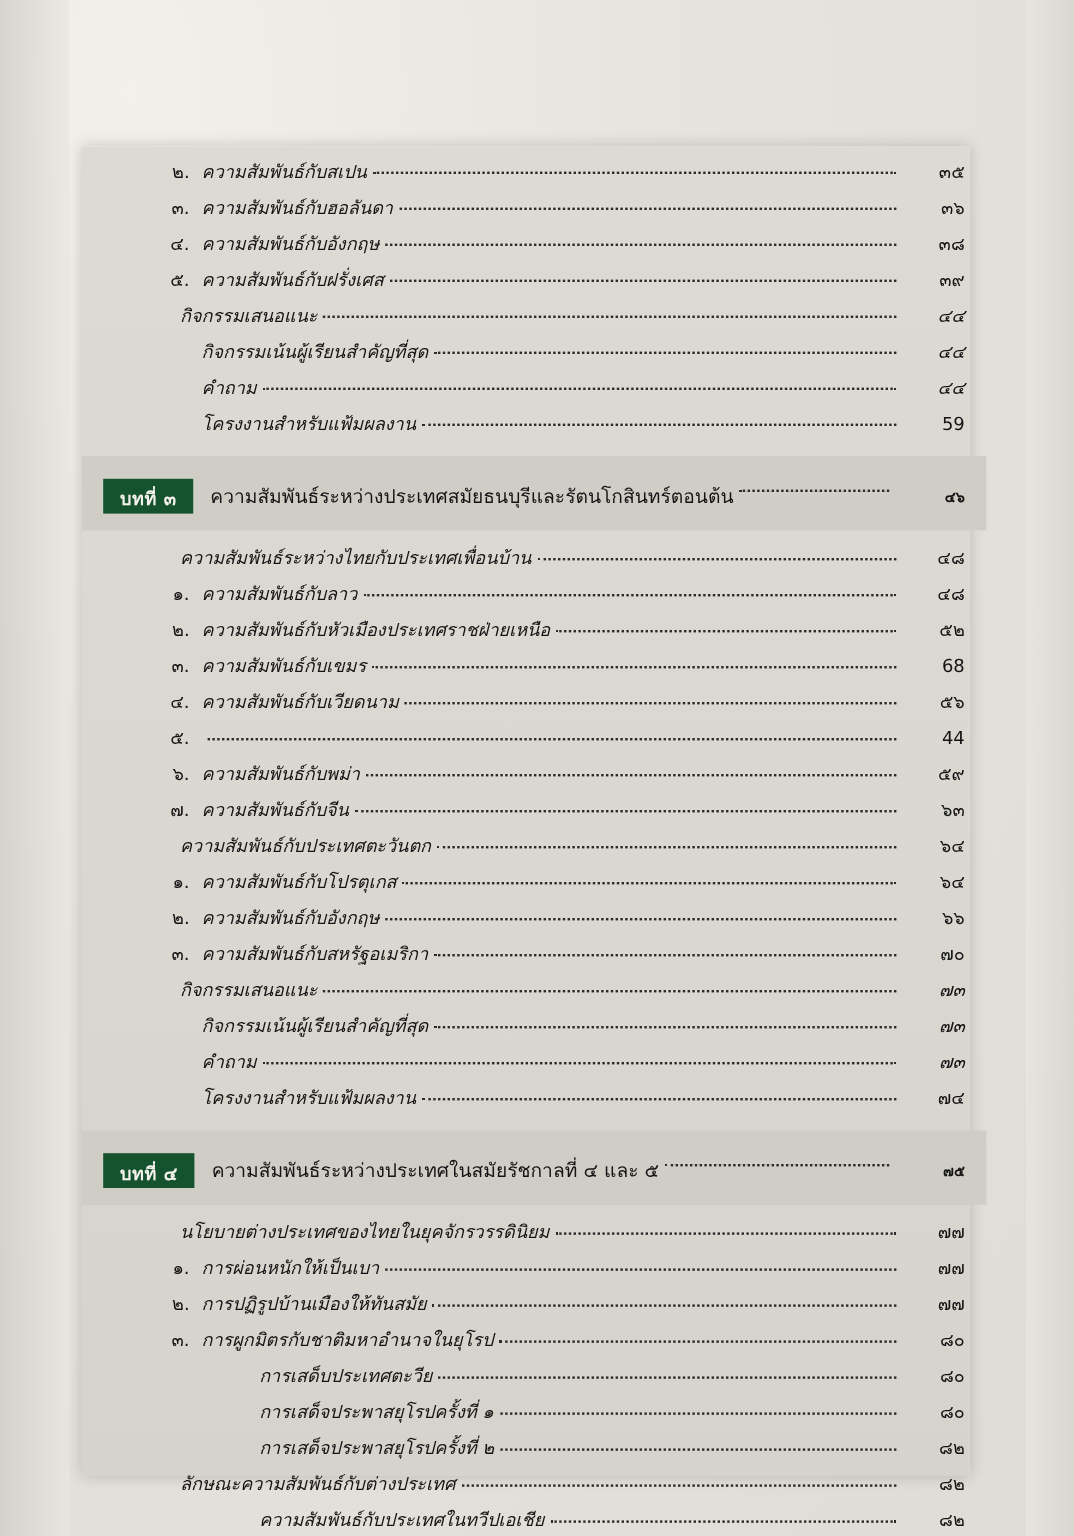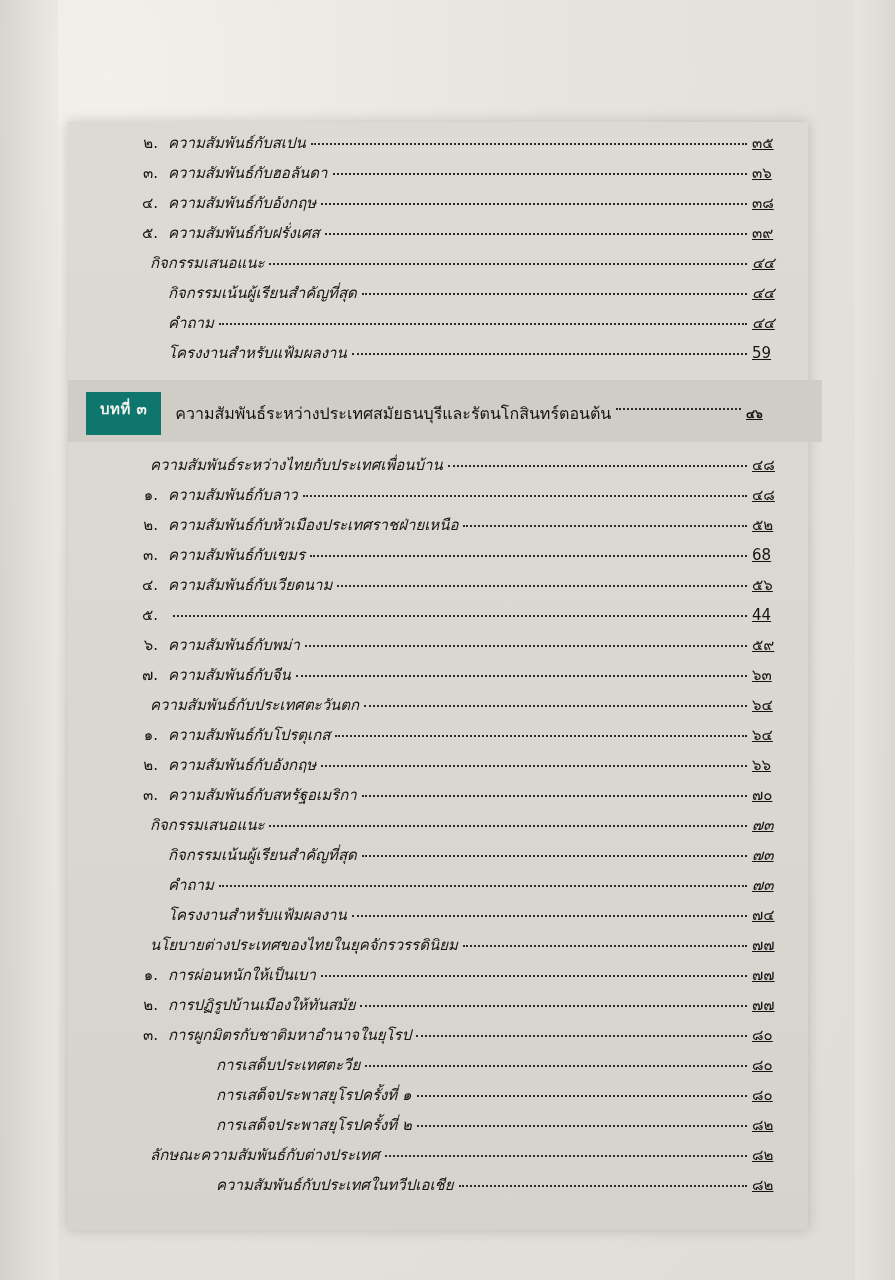--- a/index.html
+++ b/index.html
@@ -41,36 +41,36 @@
   }
   .num{
     display:inline-block;width:28px;text-align:right;margin-right:10px;flex:0 0 auto;
   }
   .label{flex:0 0 auto;font-style:italic;}
   .dots{
     flex:1 1 auto;margin:0 5px;position:relative;top:-3px;
     border-bottom:2px dotted #2a2a2a;
     min-width:20px;
   }
-  .pg{flex:0 0 auto;width:52px;text-align:left;text-decoration:underline;}
+  .pg{flex:0 0 auto;width:52px;text-align:right;}
   .ind1{padding-left:26px;}
   .ind2{padding-left:44px;}
   .ind3{padding-left:92px;}
   .italic{font-style:italic;}
 
   
   .chapter{
     display:flex;align-items:center;
     margin:14px 0 10px 0;
     height:34px;
   }
   .chapter .tag{
-    background:#0f766e;color:#f4f2ec;
+    background:#14532d;color:#f4f2ec;
     font-size:15px;font-weight:bold;
-    padding:5px 14px 14px 14px;
+    padding:5px 14px 0 14px;
     margin-right:14px;
     letter-spacing:.5px;
     flex:0 0 auto;
   }
   .chapter .ctitle{
     font-size:16px;font-weight:normal;flex:0 0 auto;
   }
   .chapter .dots{border-bottom:2px dotted #2a2a2a;top:-4px;}
   .chapter .pg{font-size:12px;font-weight:bold;width:58px;}
   .chapter-band{
@@ -238,20 +238,28 @@
           <span class="pg">๗๓</span>
         </div>
         <div class="row ind2">
           <span class="num"></span>
           <span class="label">โครงงานสำหรับแฟ้มผลงาน</span>
           <span class="dots"></span>
           <span class="pg">๗๔</span>
         </div>
       </div>
 
+    <div class="chapter-band">
+      <div class="chapter">
+        <div class="tag">บทที่ ๔</div>
+        <div class="ctitle">ความสัมพันธ์ระหว่างประเทศในสมัยรัชกาลที่ ๔ และ ๕</div>
+        <div class="dots"></div>
+        <div class="pg">๗๕</div>
+      </div>
+    </div>
 
     <div id="ch4-list">
         <div class="row ind1">
           <span class="num"></span>
           <span class="label">นโยบายต่างประเทศของไทยในยุคจักรวรรดินิยม</span>
           <span class="dots"></span>
           <span class="pg">๗๗</span>
         </div>
         <div class="row ind2">
           <span class="num">๑.</span>

